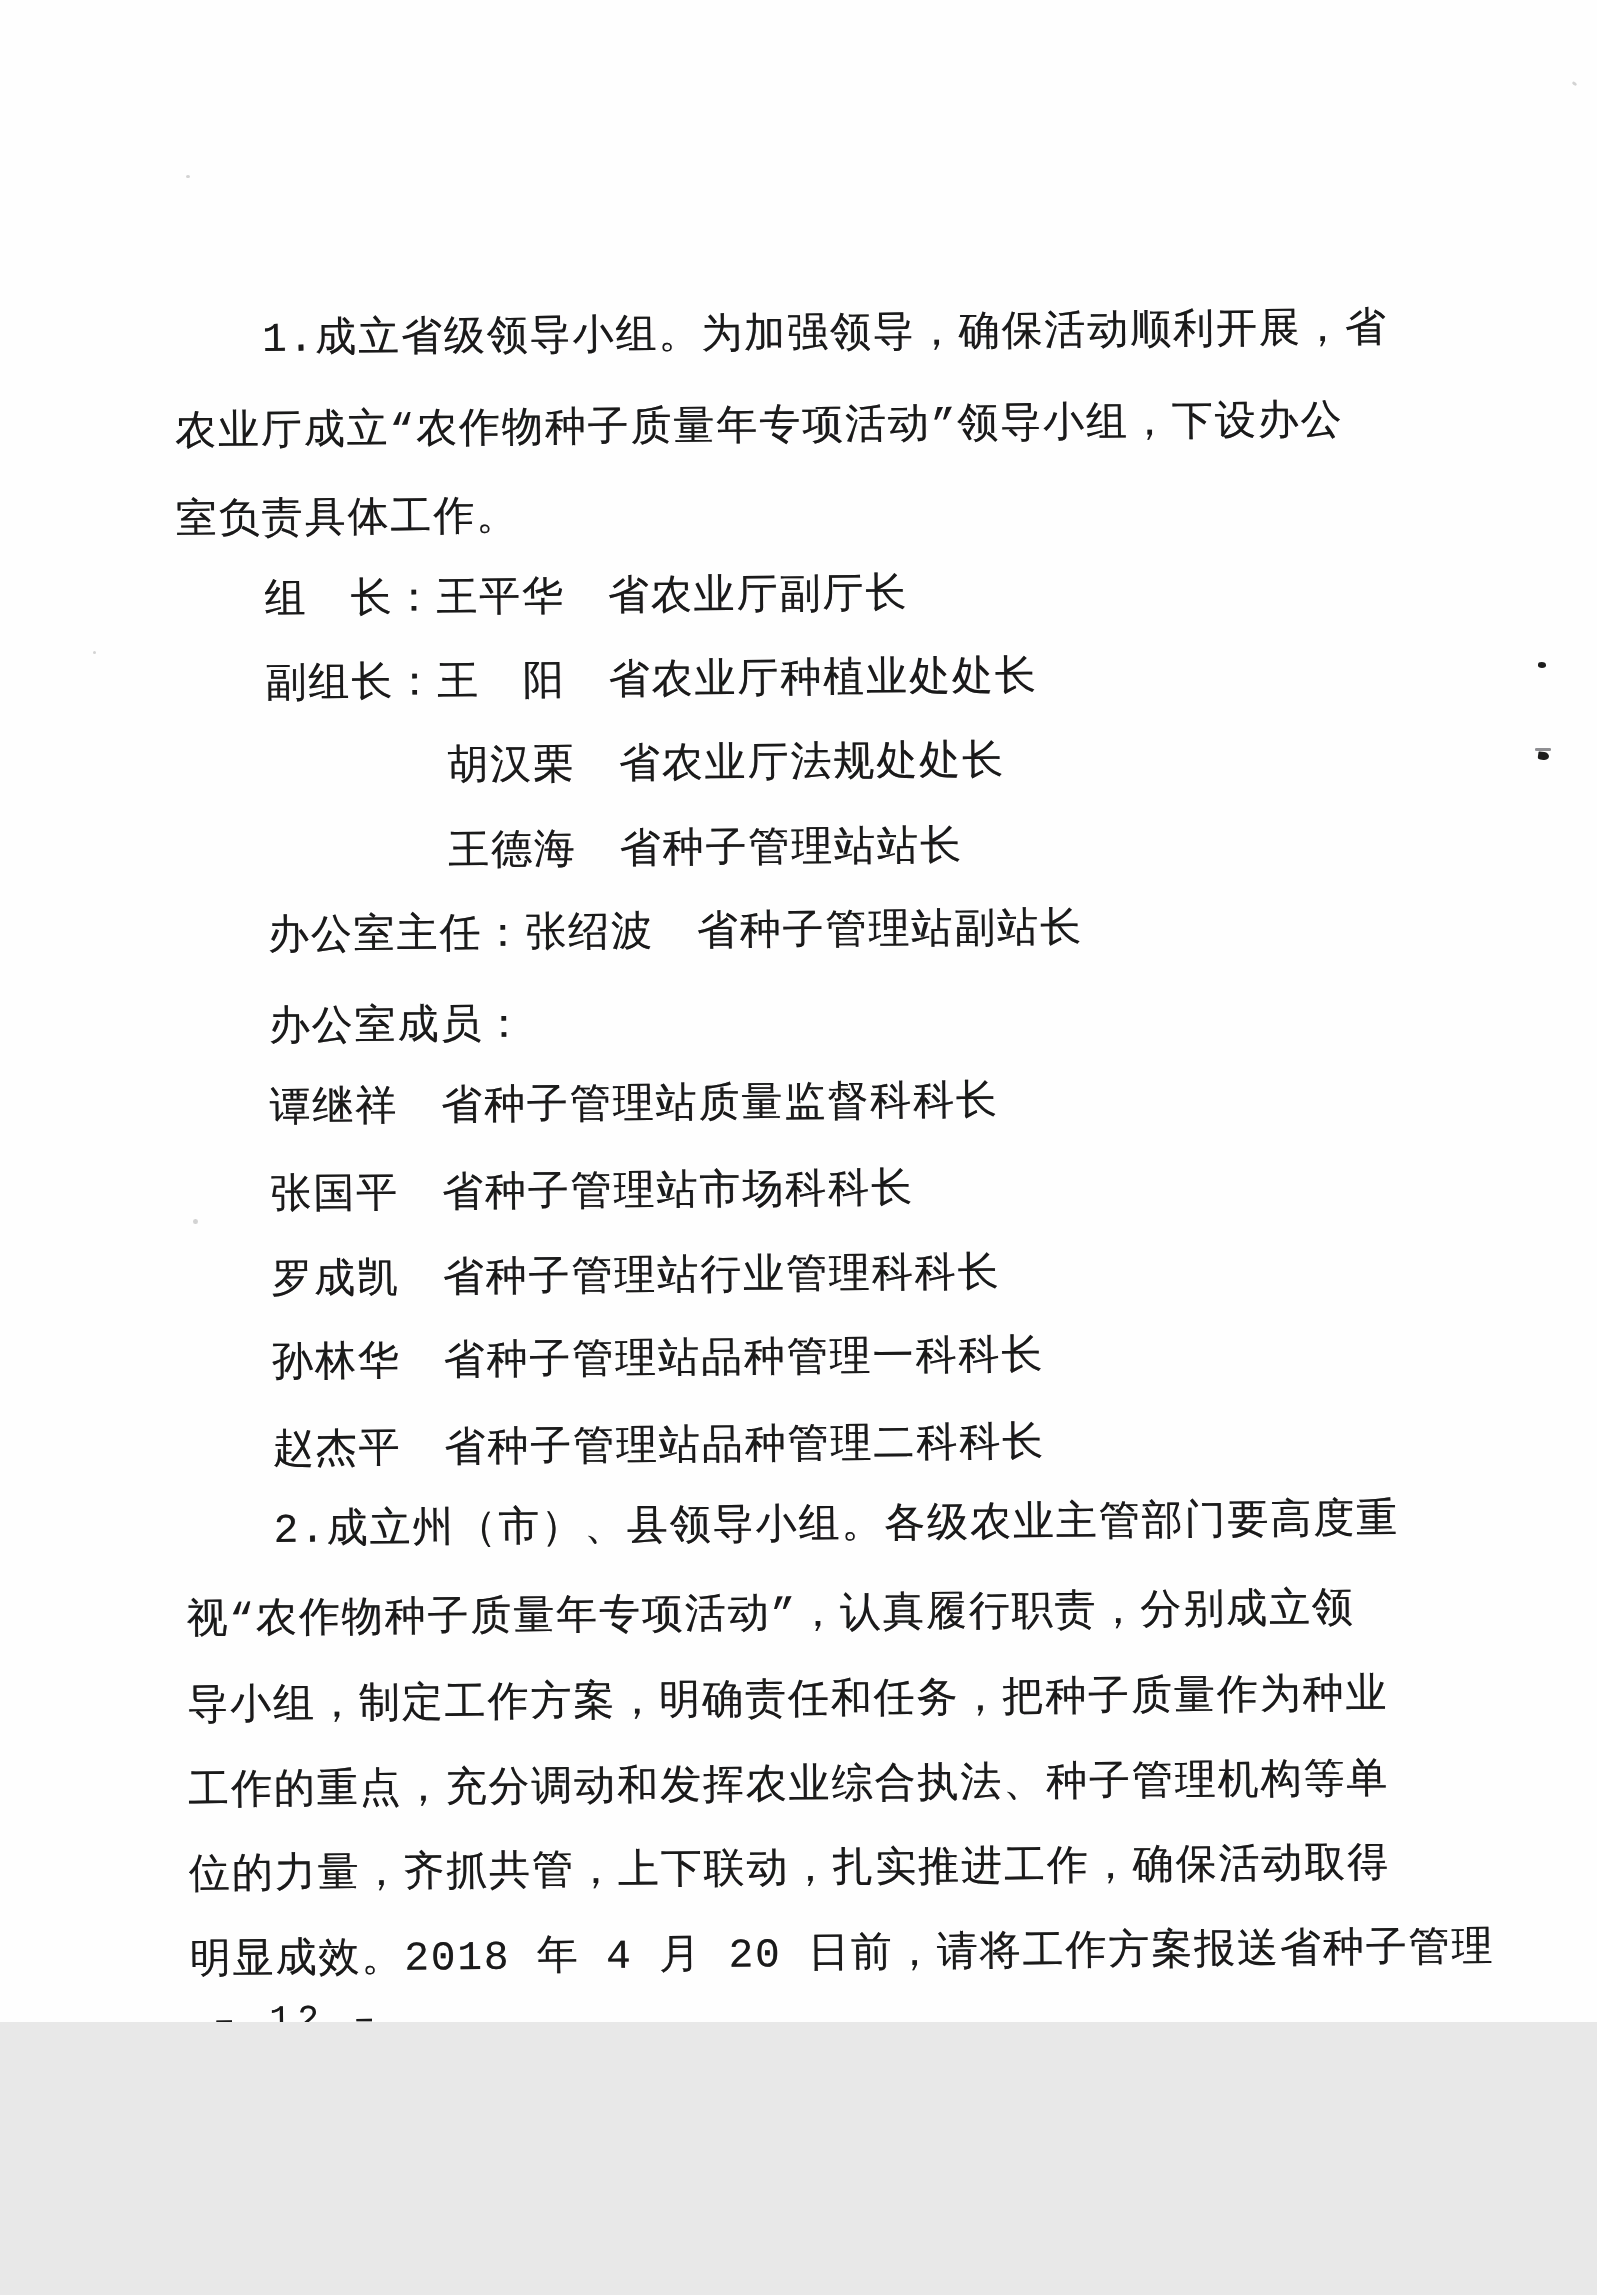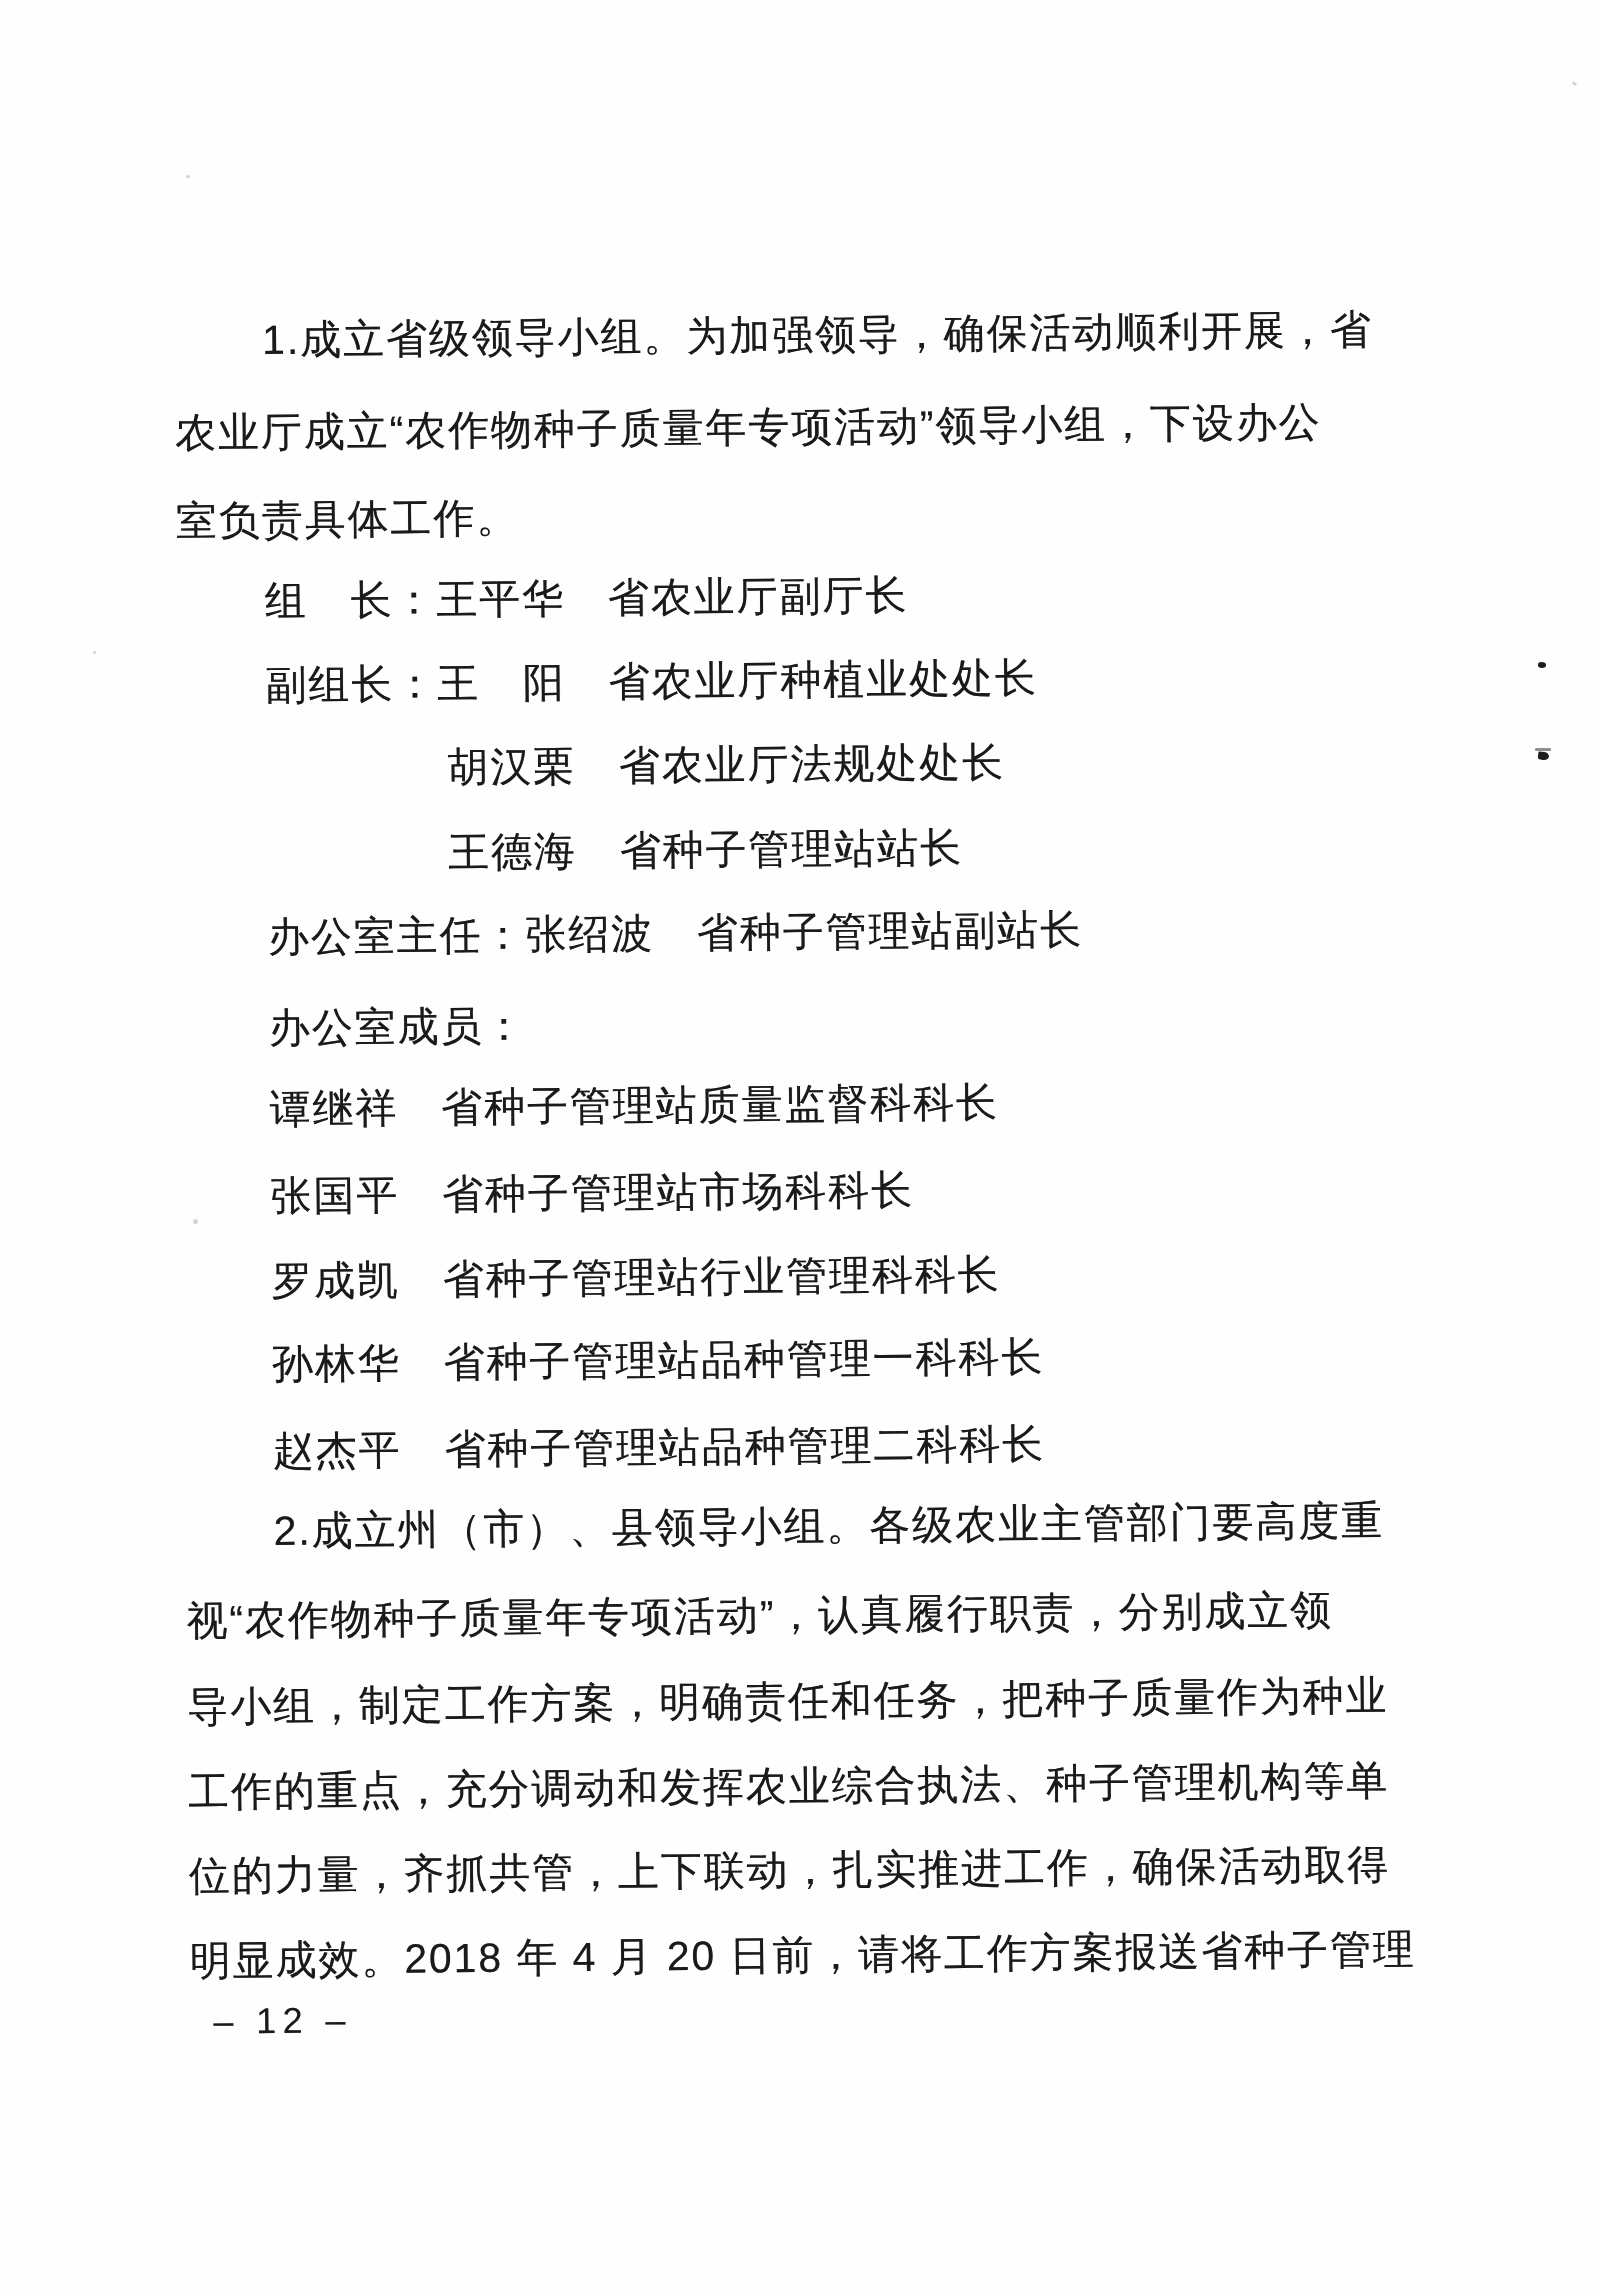--- a/index.html
+++ b/index.html
@@ -1,22 +1,22 @@
 <!DOCTYPE html>
 <html style="font-size:10.3px"><head>
 <meta charset="utf-8">
 <style>
   html,body{margin:0;padding:0;background:#e8e8e8;}
   .page{
     position:relative;
-    width:1598px;height:2295px;
+    width:1598px;height:2022px;
     background:#fefefdff;
     background:#fefefe;
     overflow:hidden;
-    font-family:Liberation Sans, sans-serif;
+    font-family:Liberation Mono, monospace;
     color:#1a1a1a;
   }
   .content{
     position:absolute;left:0;top:0;width:100%;height:100%;
     transform:rotate(-0.55deg);
     transform-origin:799px 1146px;
   }
   .l{
     position:absolute;
     left:182px;

